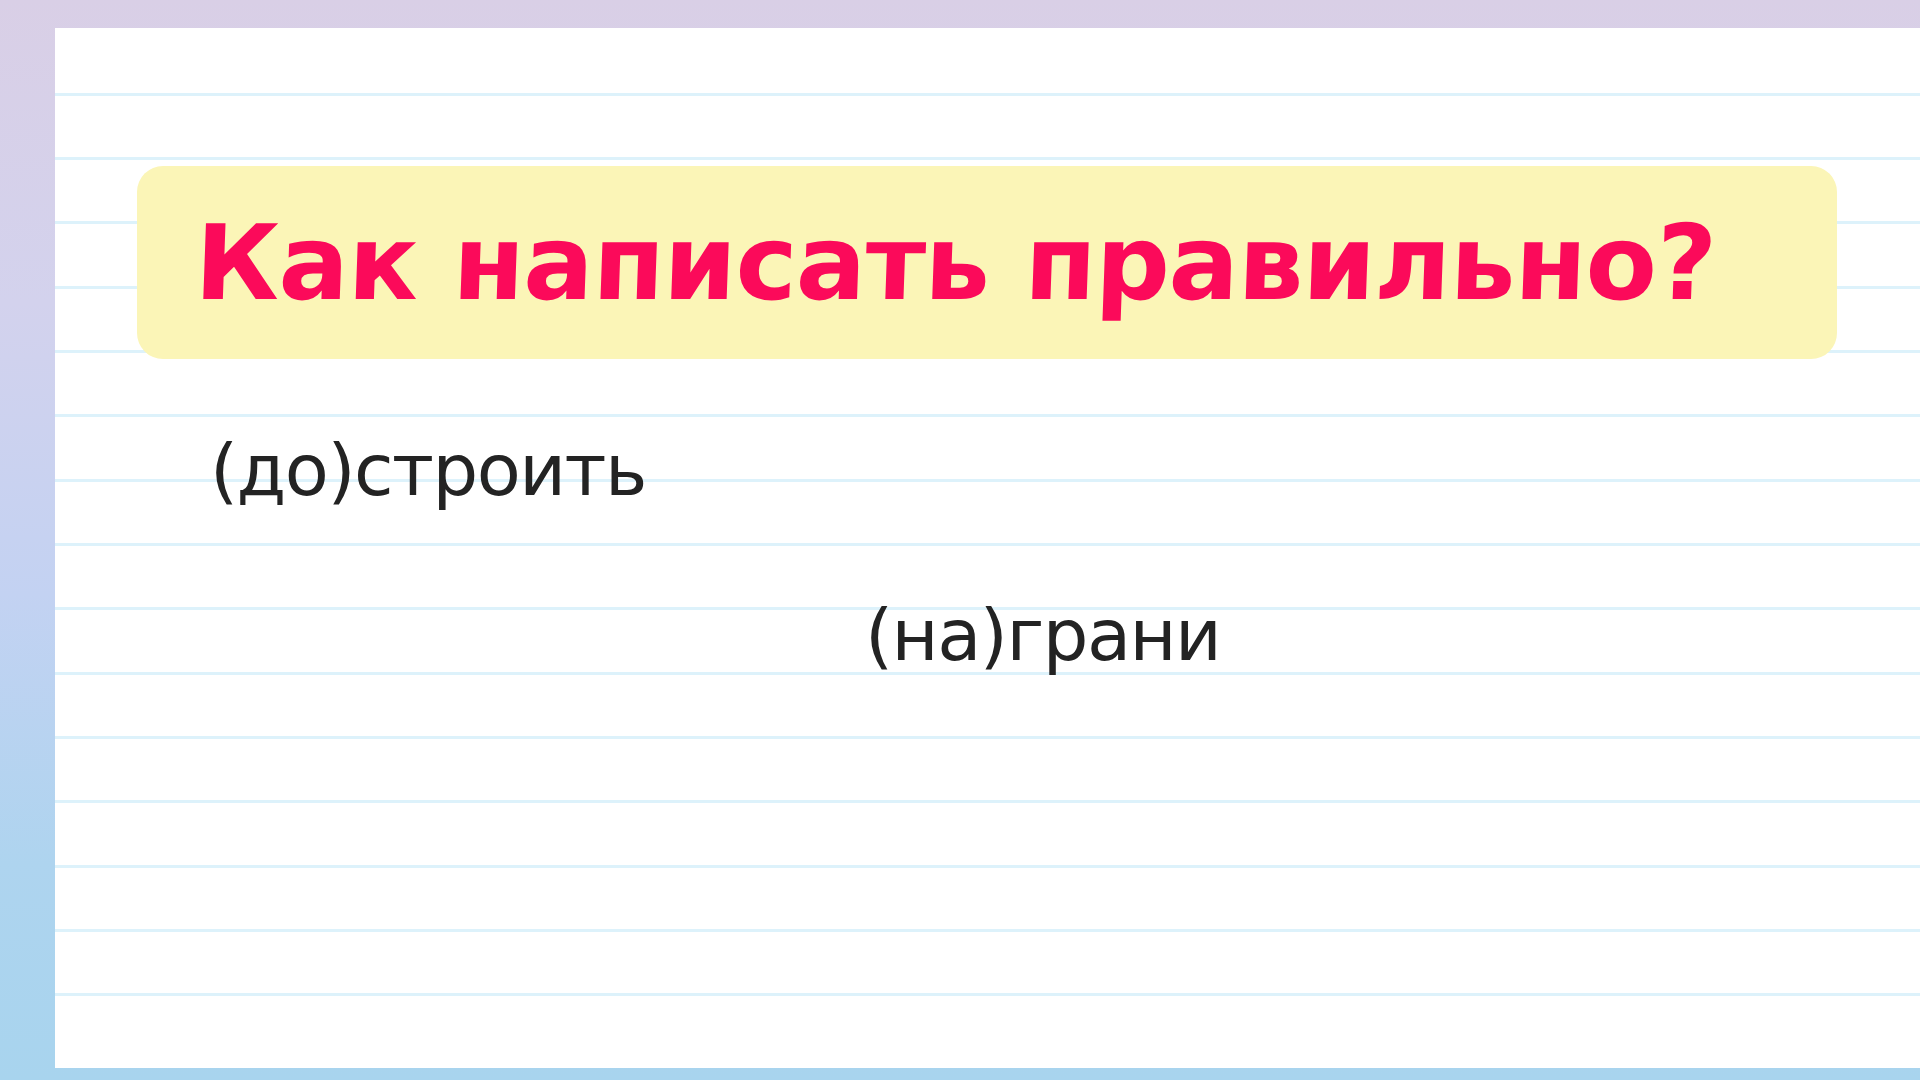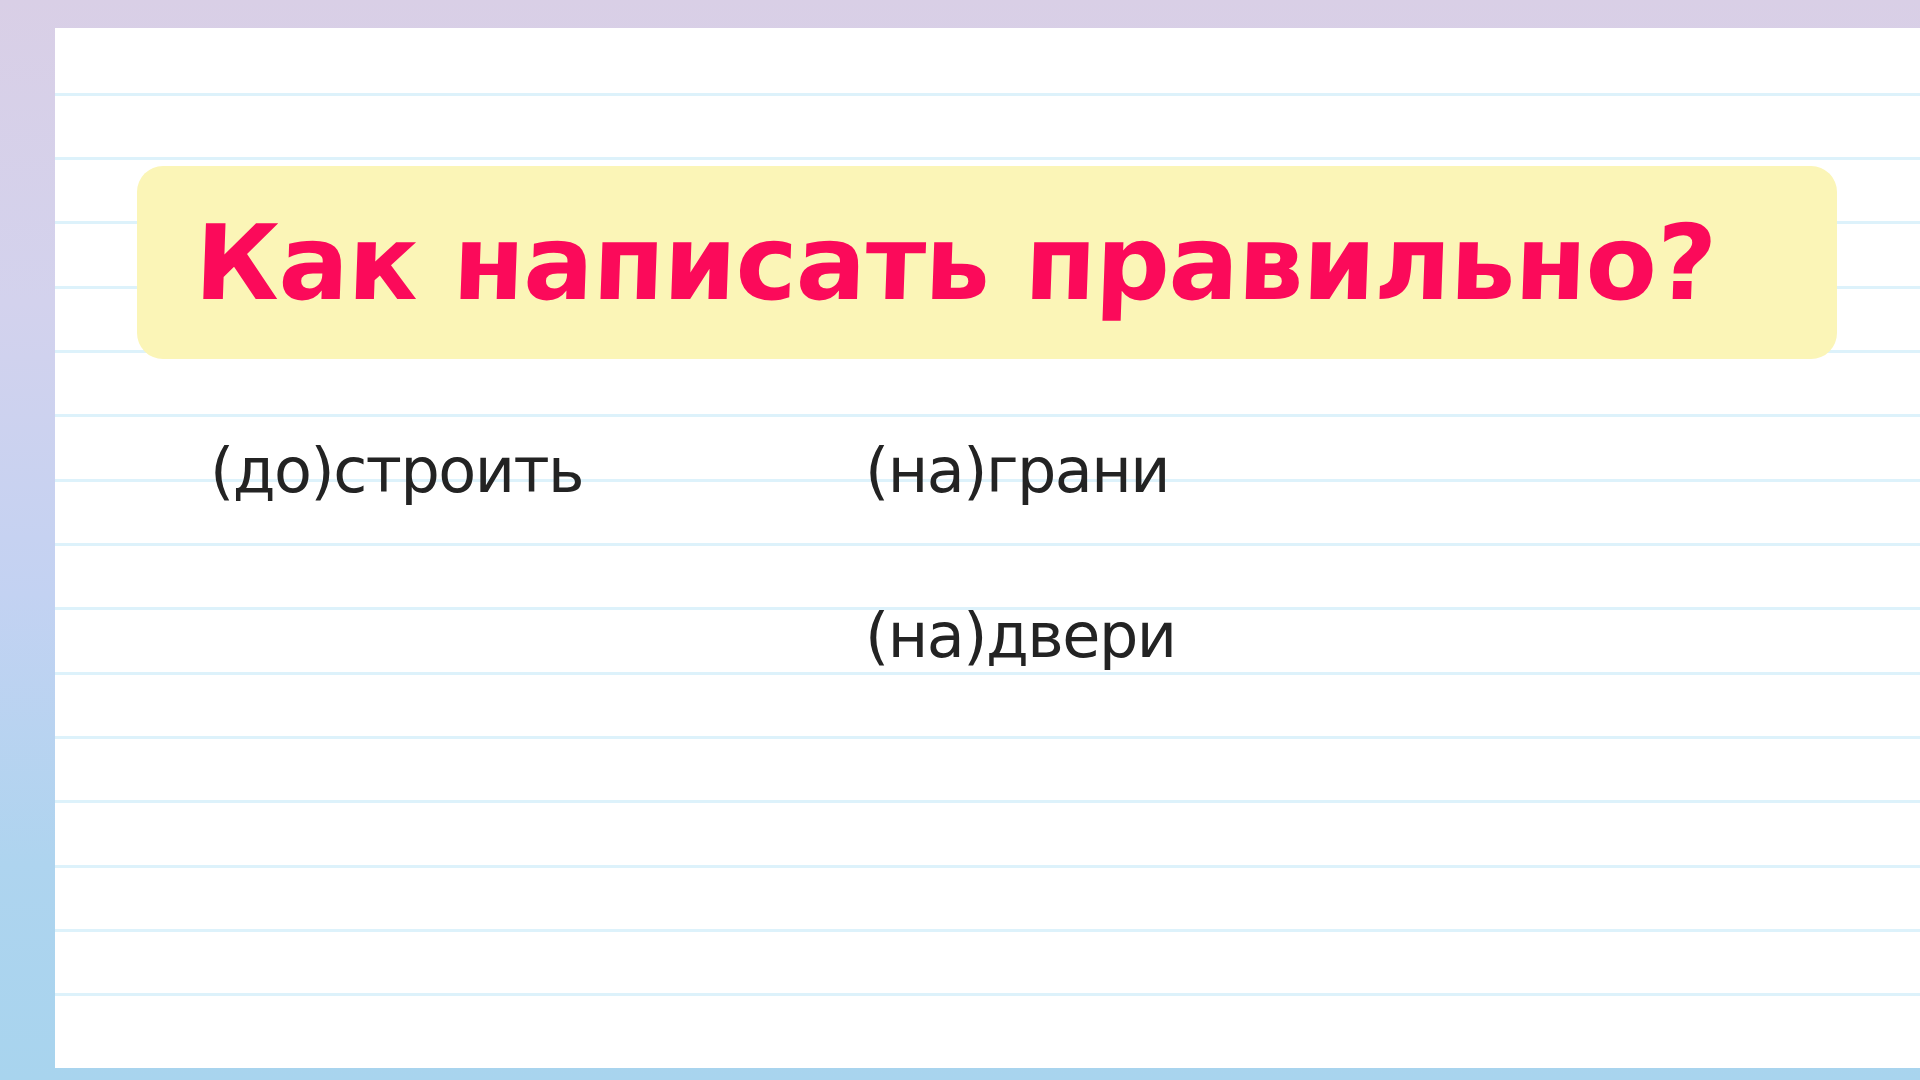--- a/index.html
+++ b/index.html
@@ -80,21 +80,21 @@
   }
   .word-row {
     position: relative;
     height: 165px;
   }
   .word {
     position: absolute;
     color: #232323;
     font-family: "DejaVu Sans", sans-serif;
     font-weight: 500;
-    font-size: 62px;
+    font-size: 72px;
     line-height: 165px;
     white-space: nowrap;
     letter-spacing: -1.5px;
   }
   .col-left  { left: 155px; }
   .col-right { left: 810px; }
 </style>
 </head>
 <body>
 
@@ -121,22 +121,21 @@
       </div>
 
     <div id="title-box">
       <div id="title-text">Как написать правильно?</div>
     </div>
 
     <div id="words">
 
       <div class="word-row">
         <span class="word col-left">(до)строить</span>
-        <span class="word col-right">(на)грани</span>
       </div>
 
       <div class="word-row">
-        <span class="word col-right">(на)двери</span>
+        <span class="word col-right">(на)грани</span>
       </div>
 
     </div>
   </div>
 </div>
 
 </body></html>

